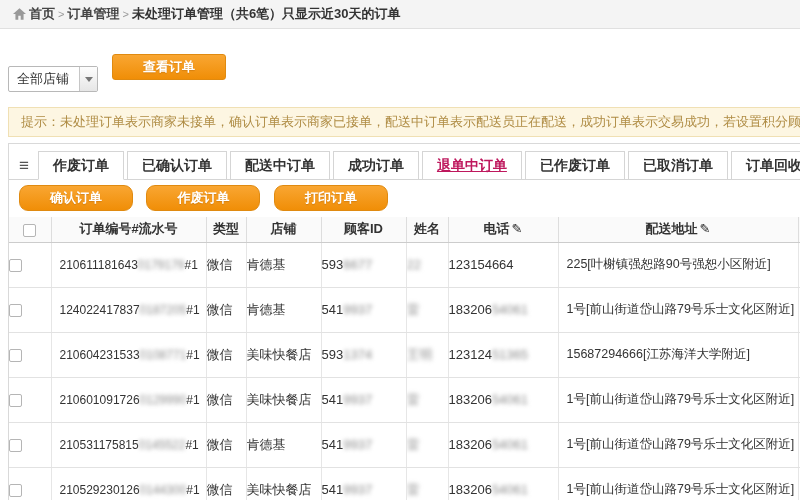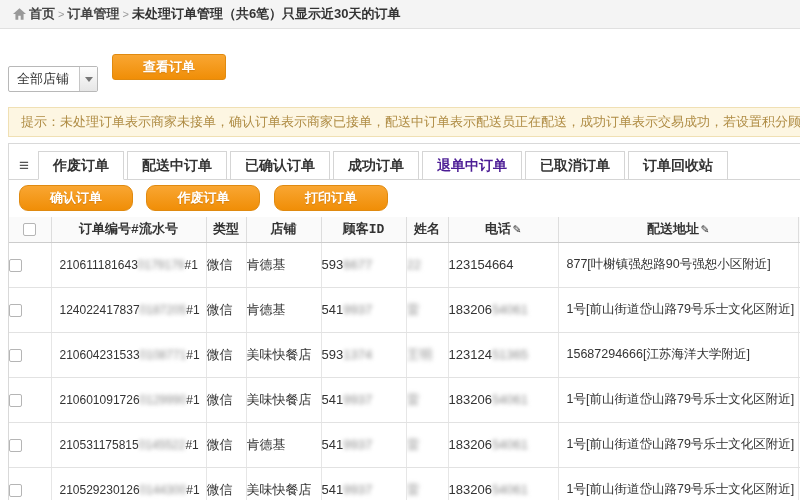--- a/index.html
+++ b/index.html
@@ -29,28 +29,28 @@
   .hint { margin:2px 0 0 8px; width:920px; background:#fdf6e2; border:1px solid #f0e0b4;
     color:#af8c44; font-size:13px; line-height:16px; padding:6px 12px; white-space:nowrap; overflow:hidden; }
   
   .panel { margin:6px 0 0 8px; width:938px; border-left:1px solid #d9d9d9; border-top:1px solid #d9d9d9; background:#fff; }
   .tab-strip { height:36px; display:flex; align-items:flex-end; padding-left:6px;
     border-bottom:1px solid #d5d5d5; }
   .burger { color:#555; font-size:17px; font-weight:bold; padding:0 9px 3px 4px; cursor:pointer; }
   .tab { height:29px; line-height:27px; padding:0 14px; margin-right:3px; margin-bottom:-1px;
     border:1px solid #d5d5d5; background:#fff; font-size:14px; font-weight:bold; color:#333; cursor:pointer; }
   .tab.active { border-bottom:1px solid #fff; }
-  .tab.danger { color:#4c1d95; }
+  .tab.danger { color:#be185d;text-decoration:underline; }
   .actions { padding:5px 0 6px 10px; }
   
   table { border-collapse:collapse; table-layout:fixed; width:938px; font-size:13px; color:#333; }
   col.c1{width:42px} col.c2{width:155px} col.c3{width:40px} col.c4{width:75px} col.c5{width:85px}
   col.c6{width:42px} col.c7{width:110px} col.c8{width:240px} col.c9{width:149px}
   th { height:25px; background:#fafafa; border-right:1px solid #ddd; border-bottom:1px solid #ccc;
-    font-size:13px; font-weight:bold; color:#333; text-align:center;font-family:Liberation Mono, monospace; }
+    font-size:13px; font-weight:bold; color:#333; text-align:center; }
   td { height:45px; border-right:1px solid #e6e6e6; border-bottom:1px solid #e2e2e2;
     text-align:left; vertical-align:middle; overflow:hidden; white-space:nowrap; }
   td.c-order { text-align:left; padding-left:8px; font-size:12px; }
   td.c-addr { text-align:left; padding-left:8px; font-size:12.5px; }
   td.c-date, th.h-date { text-align:left; padding-left:6px; }
   th.h-date { padding-left:24px; }
   .checkbox { display:inline-block; width:13px; height:13px; border:1px solid #b5b5b5;
     border-radius:2px; background:#fff; vertical-align:middle; cursor:pointer; }
   .blur { filter:blur(2px); color:#8d8d8d; }
   .pencil { font-size:13px; color:#222; margin-left:2px; }
@@ -82,24 +82,25 @@
   <span class="btn">查看订单</span>
 </div>
 
 <div class="hint">提示：未处理订单表示商家未接单，确认订单表示商家已接单，配送中订单表示配送员正在配送，成功订单表示交易成功，若设置积分顾客可以获得</div>
 
 <div class="panel">
   <div class="tab-strip">
     <span class="burger">≡</span>
     <div style="display:flex;align-items:flex-end;">
         <div class="tab active">作废订单</div>
+        <div class="tab">已确认订单</div>
         <div class="tab">配送中订单</div>
-        <div class="tab">已确认订单</div>
         <div class="tab">成功订单</div>
         <div class="tab danger">退单中订单</div>
+        <div class="tab">已作废订单</div>
         <div class="tab">已取消订单</div>
         <div class="tab">订单回收站</div>
       </div>
   </div>
 
   <div class="actions">
     <span class="btn action">确认订单</span>
     <span class="btn action">作废订单</span>
     <span class="btn action">打印订单</span>
   </div>
@@ -131,21 +132,21 @@
     </thead>
     <tbody>
   <tr>
     <td><span class="checkbox"></span></td>
     <td class="c-order"><span>210611181643</span><span class="blur">0179179</span><span>#1</span></td>
     <td>微信</td>
     <td>肯德基</td>
     <td><span>593</span><span class="blur">6677</span></td>
     <td><span class="blur">22</span></td>
     <td><span>123154664</span><span class="blur"></span></td>
-    <td class="c-addr">877[叶榭镇强恕路90号强恕小区附近]</td>
+    <td class="c-addr">225[叶榭镇强恕路90号强恕小区附近]</td>
     <td class="c-date">2021-06-</td>
   </tr>
 
   <tr>
     <td><span class="checkbox"></span></td>
     <td class="c-order"><span>124022417837</span><span class="blur">0187205</span><span>#1</span></td>
     <td>微信</td>
     <td>肯德基</td>
     <td><span>541</span><span class="blur">9937</span></td>
     <td><span class="blur">雷</span></td>

